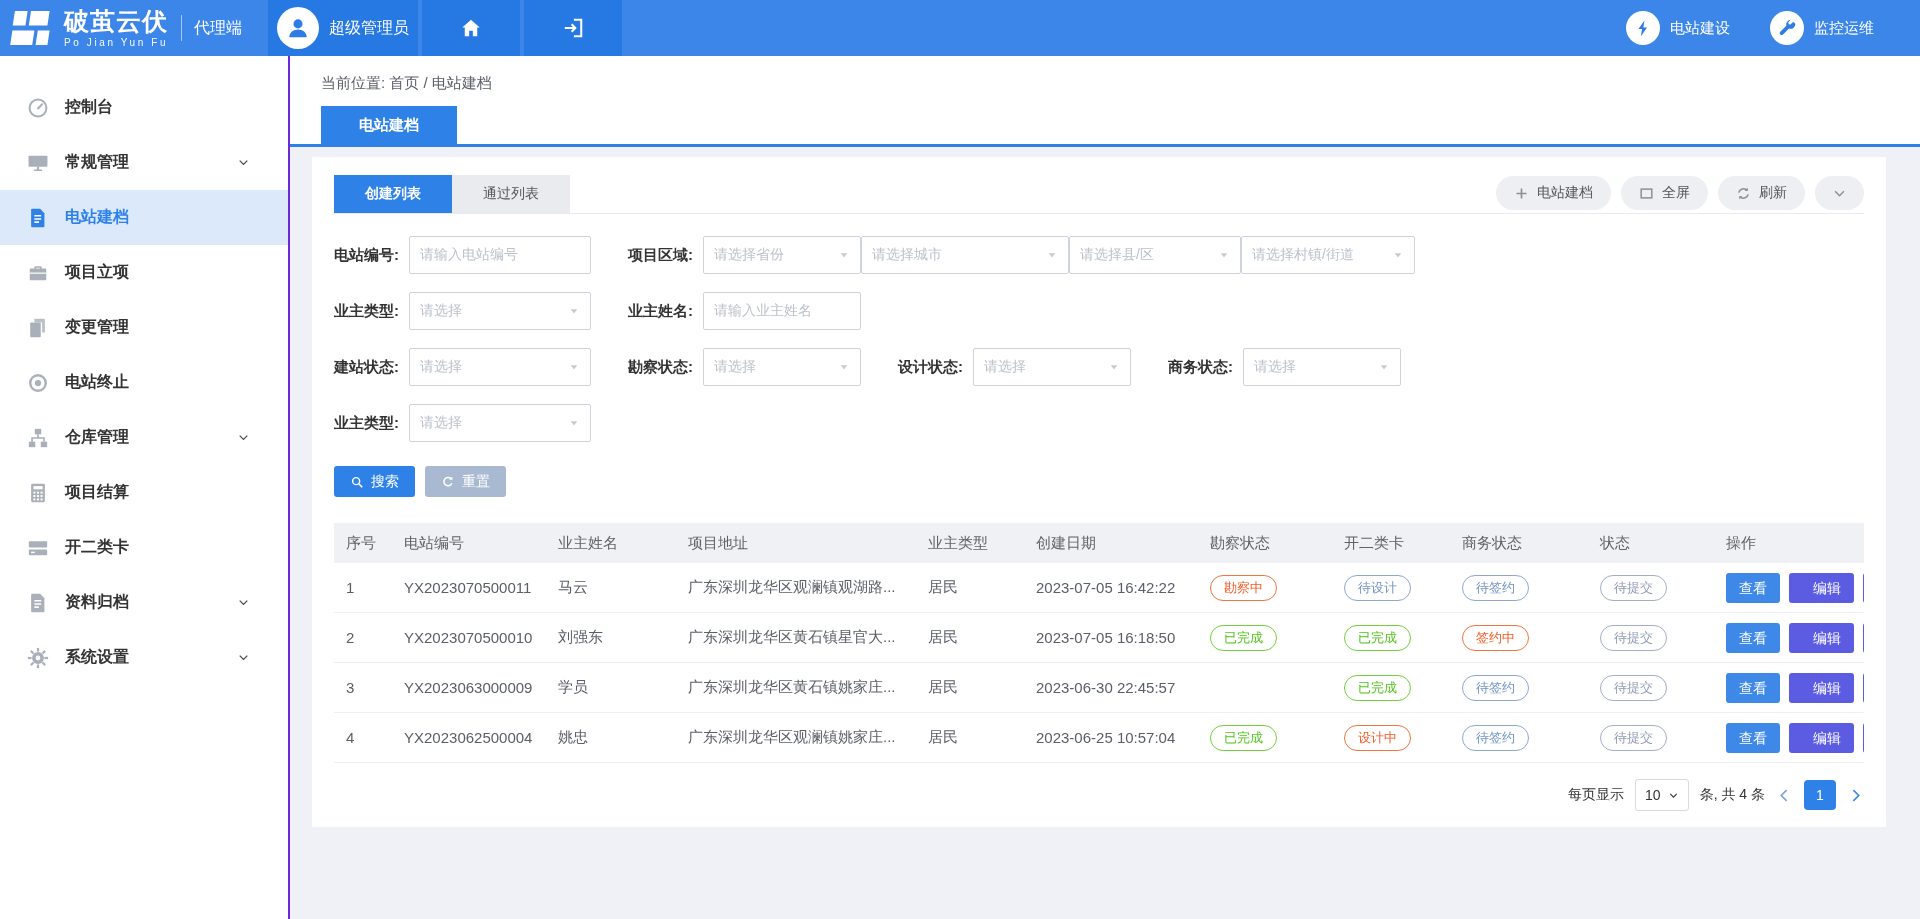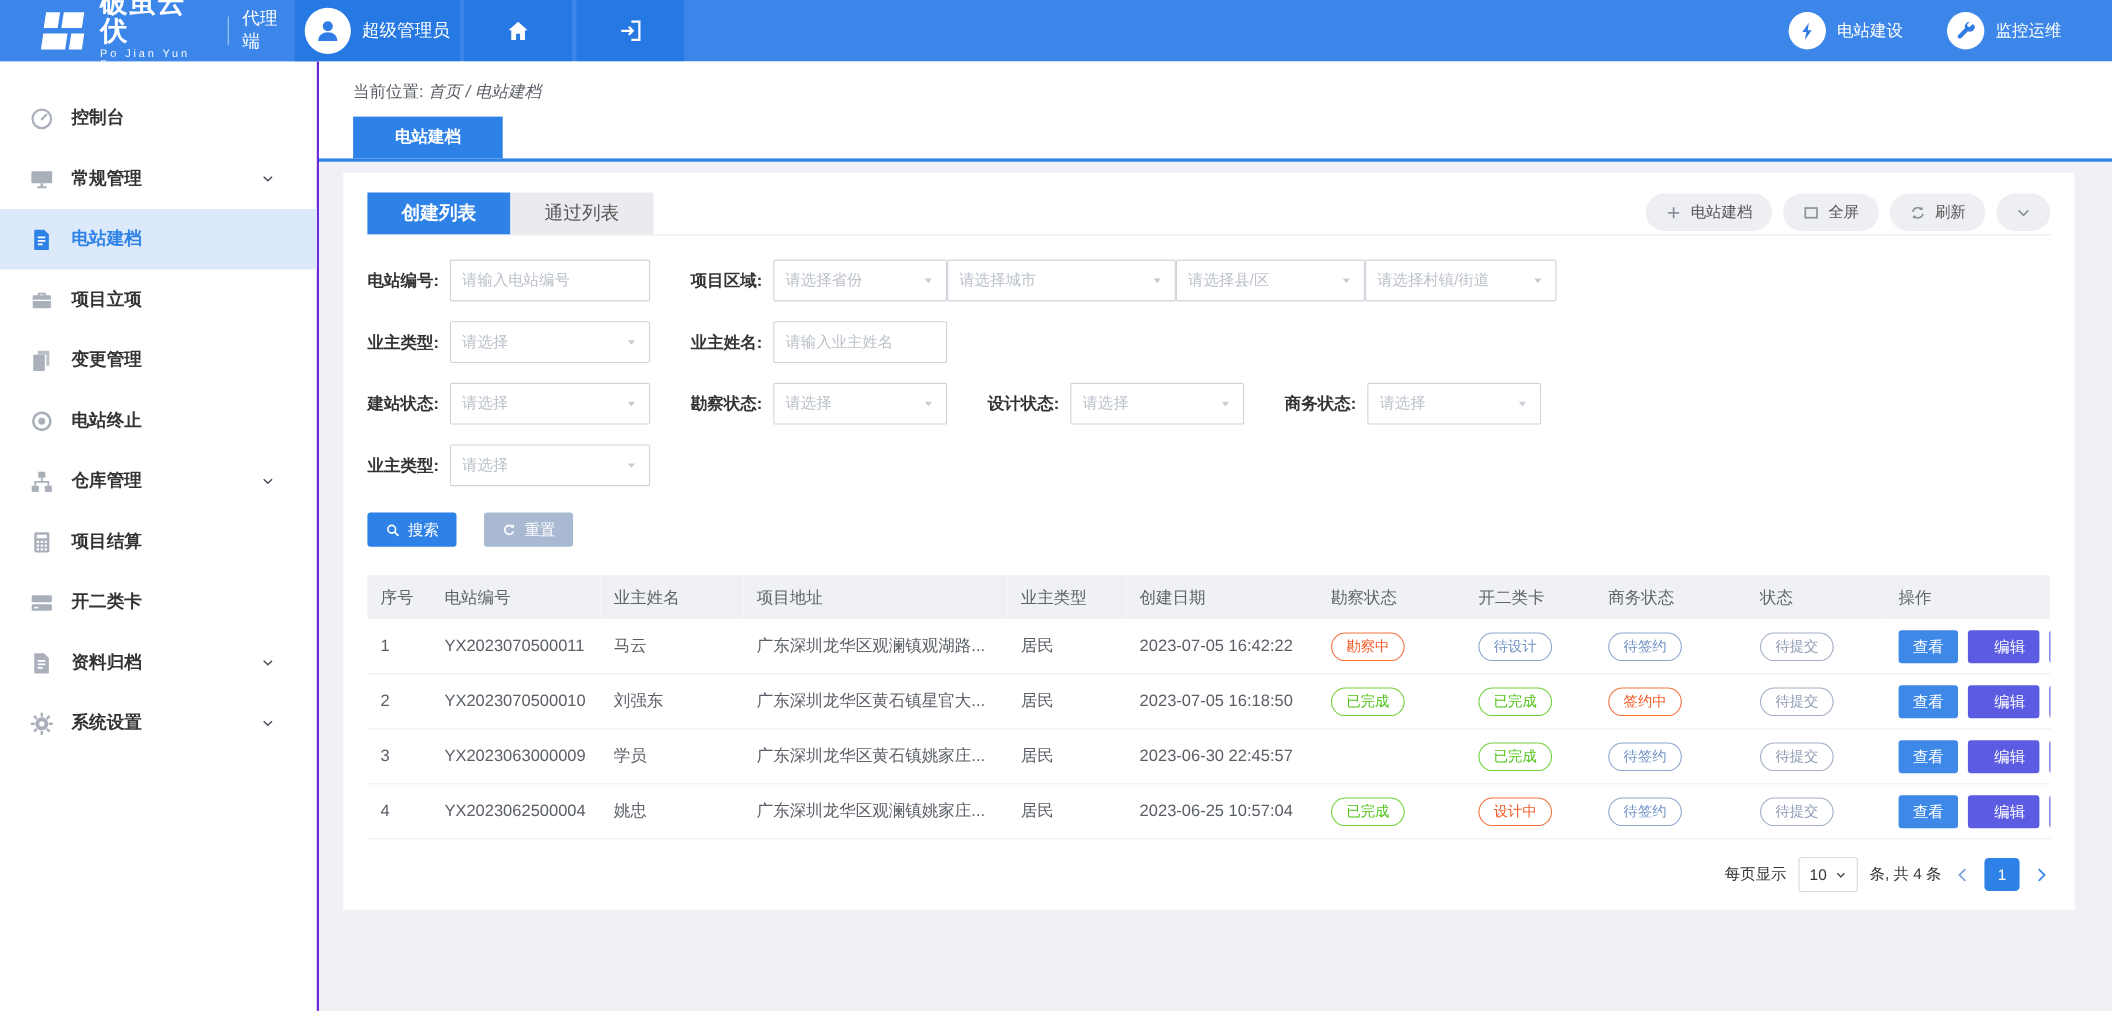--- a/index.html
+++ b/index.html
@@ -4,21 +4,21 @@
 <title></title>
 <style>
   html,body{margin:0;padding:0;}
   body{width:1920px;height:919px;overflow:hidden;background:#EFF1F6;
        font-family:"Liberation Sans","DejaVu Sans",sans-serif;-webkit-font-smoothing:antialiased;}
   .ic{display:inline-block;vertical-align:middle;}
   .ic use{pointer-events:none;}
 
   
   .topbar{height:56px;background:#3C86E9;display:flex;align-items:stretch;color:#fff;}
-  .tb-logo{display:flex;align-items:center;width:268px;padding-left:36px;box-sizing:border-box;flex:none;}
+  .tb-logo{display:flex;align-items:center;width:268px;padding-left:9px;box-sizing:border-box;flex:none;}
   .logo-mark{width:44px;height:38px;margin-right:11px;flex:none;color:#fff;}
   .brand-col{display:flex;flex-direction:column;line-height:1;margin-right:13px;}
   .brand-title{font-size:25px;font-weight:bold;letter-spacing:1px;}
   .brand-sub{font-size:10px;letter-spacing:2.6px;margin-top:4px;opacity:.95;}
   .brand-divider{width:1px;height:26px;background:rgba(255,255,255,.55);margin-right:12px;}
   .brand-portal{font-size:16px;}
   .tb-sq{background:#2679E2;display:flex;align-items:center;justify-content:center;margin-right:4px;flex:none;cursor:pointer;}
   .tb-user{width:150px;gap:10px;}
   .avatar{width:42px;height:42px;border-radius:50%;background:#fff;color:#2E7CE4;display:flex;align-items:center;justify-content:center;flex:none;}
   .avatar .ic{width:26px;height:26px;}
@@ -38,52 +38,52 @@
   .side-item .ic{width:22px;height:22px;color:#A9B0BA;margin-right:16px;flex:none;}
   .side-label{font-size:16px;font-weight:bold;color:#333;}
   .side-chev{margin-left:auto;width:13px !important;height:13px !important;color:#474C55 !important;}
   .side-item.active{background:#DCE9FB;}
   .side-item.active .ic{color:#2E82E7;}
   .side-item.active .side-label{color:#2E82E7;}
 
   .main{flex:1;display:flex;flex-direction:column;min-width:0;background:#EFF1F6;}
   .top-white{background:#fff;padding:18px 0 0 31px;border-bottom:3px solid #2E82E7;}
   .breadcrumb{font-size:15px;color:#5A5E66;margin-bottom:13px;}
-  .breadcrumb .bc-path{color:#5A5E66;font-style:italic;}
+  .breadcrumb .bc-path{color:#5A5E66;}
   .page-tab{display:inline-block;background:#2E82E7;color:#fff;font-size:15px;font-weight:bold;
             height:38px;line-height:38px;padding:0 38px;cursor:pointer;}
 
   .content{flex:1;padding:10px 34px 0 22px;box-sizing:border-box;}
   .card{background:#fff;height:670px;box-sizing:border-box;padding:0 22px;overflow:hidden;}
 
   
   .card-head{display:flex;align-items:flex-end;justify-content:space-between;
              padding-top:18px;border-bottom:1px solid #E8EAED;}
   .ltabs{display:flex;}
-  .ltab{height:38px;line-height:38px;padding:0 31px;font-size:17px;background:#E9EBEF;color:#555;cursor:pointer;font-family:Liberation Serif, serif;}
+  .ltab{height:38px;line-height:38px;padding:0 31px;font-size:14px;background:#E9EBEF;color:#555;cursor:pointer;font-family:Liberation Serif, serif;}
   .ltab.active{background:#2E82E7;color:#fff;font-weight:bold;}
   .tool-row{display:flex;gap:10px;margin-bottom:3px;}
   .tool-pill{height:34px;border-radius:17px;background:#EDEFF3;display:flex;align-items:center;gap:8px;
              padding:0 18px;font-size:14px;color:#555;cursor:pointer;white-space:nowrap;}
   .tool-pill .ic{width:15px;height:15px;color:#8A9099;}
   .tool-pill.only-icon{padding:0 17px;}
 
   
   .filters{padding-top:22px;}
   .f-row{display:flex;align-items:center;margin-bottom:18px;}
   .f-group{display:flex;align-items:center;}
   .f-group.has-label:not(:first-child){margin-left:37px;}
   .f-label{font-size:15px;font-weight:bold;color:#333;margin-right:10px;white-space:nowrap;}
   .f-box{height:38px;border:1px solid #CFD4DB;border-radius:2px;display:flex;align-items:center;
          padding:0 10px;box-sizing:border-box;background:#fff;cursor:pointer;}
   .f-ph{font-size:14px;color:#BCC2CB;white-space:nowrap;overflow:hidden;flex:1;}
   .f-caret{width:12px;height:12px;color:#C7CCD4;margin-left:6px;flex:none;}
   .f-cal{width:16px;height:16px;color:#C7CCD4;margin-left:6px;flex:none;}
 
-  .btn-row{display:flex;gap:25px;margin-top:24px;}
+  .btn-row{display:flex;gap:10px;margin-top:24px;}
   .btn{height:31px;display:flex;align-items:center;gap:7px;padding:0 16px;border-radius:3px;
        font-size:14px;color:#fff;cursor:pointer;border:none;}
   .btn .ic{width:14px;height:14px;color:#fff;}
   .btn-search{background:#2E82E7;}
   .btn-reset{background:#A9B9D2;}
 
   
   .table-wrap{margin-top:26px;}
   table{width:100%;border-collapse:collapse;table-layout:fixed;}
   thead th{background:#EFF1F4;height:40px;font-size:15px;color:#5F6368;font-weight:normal;

